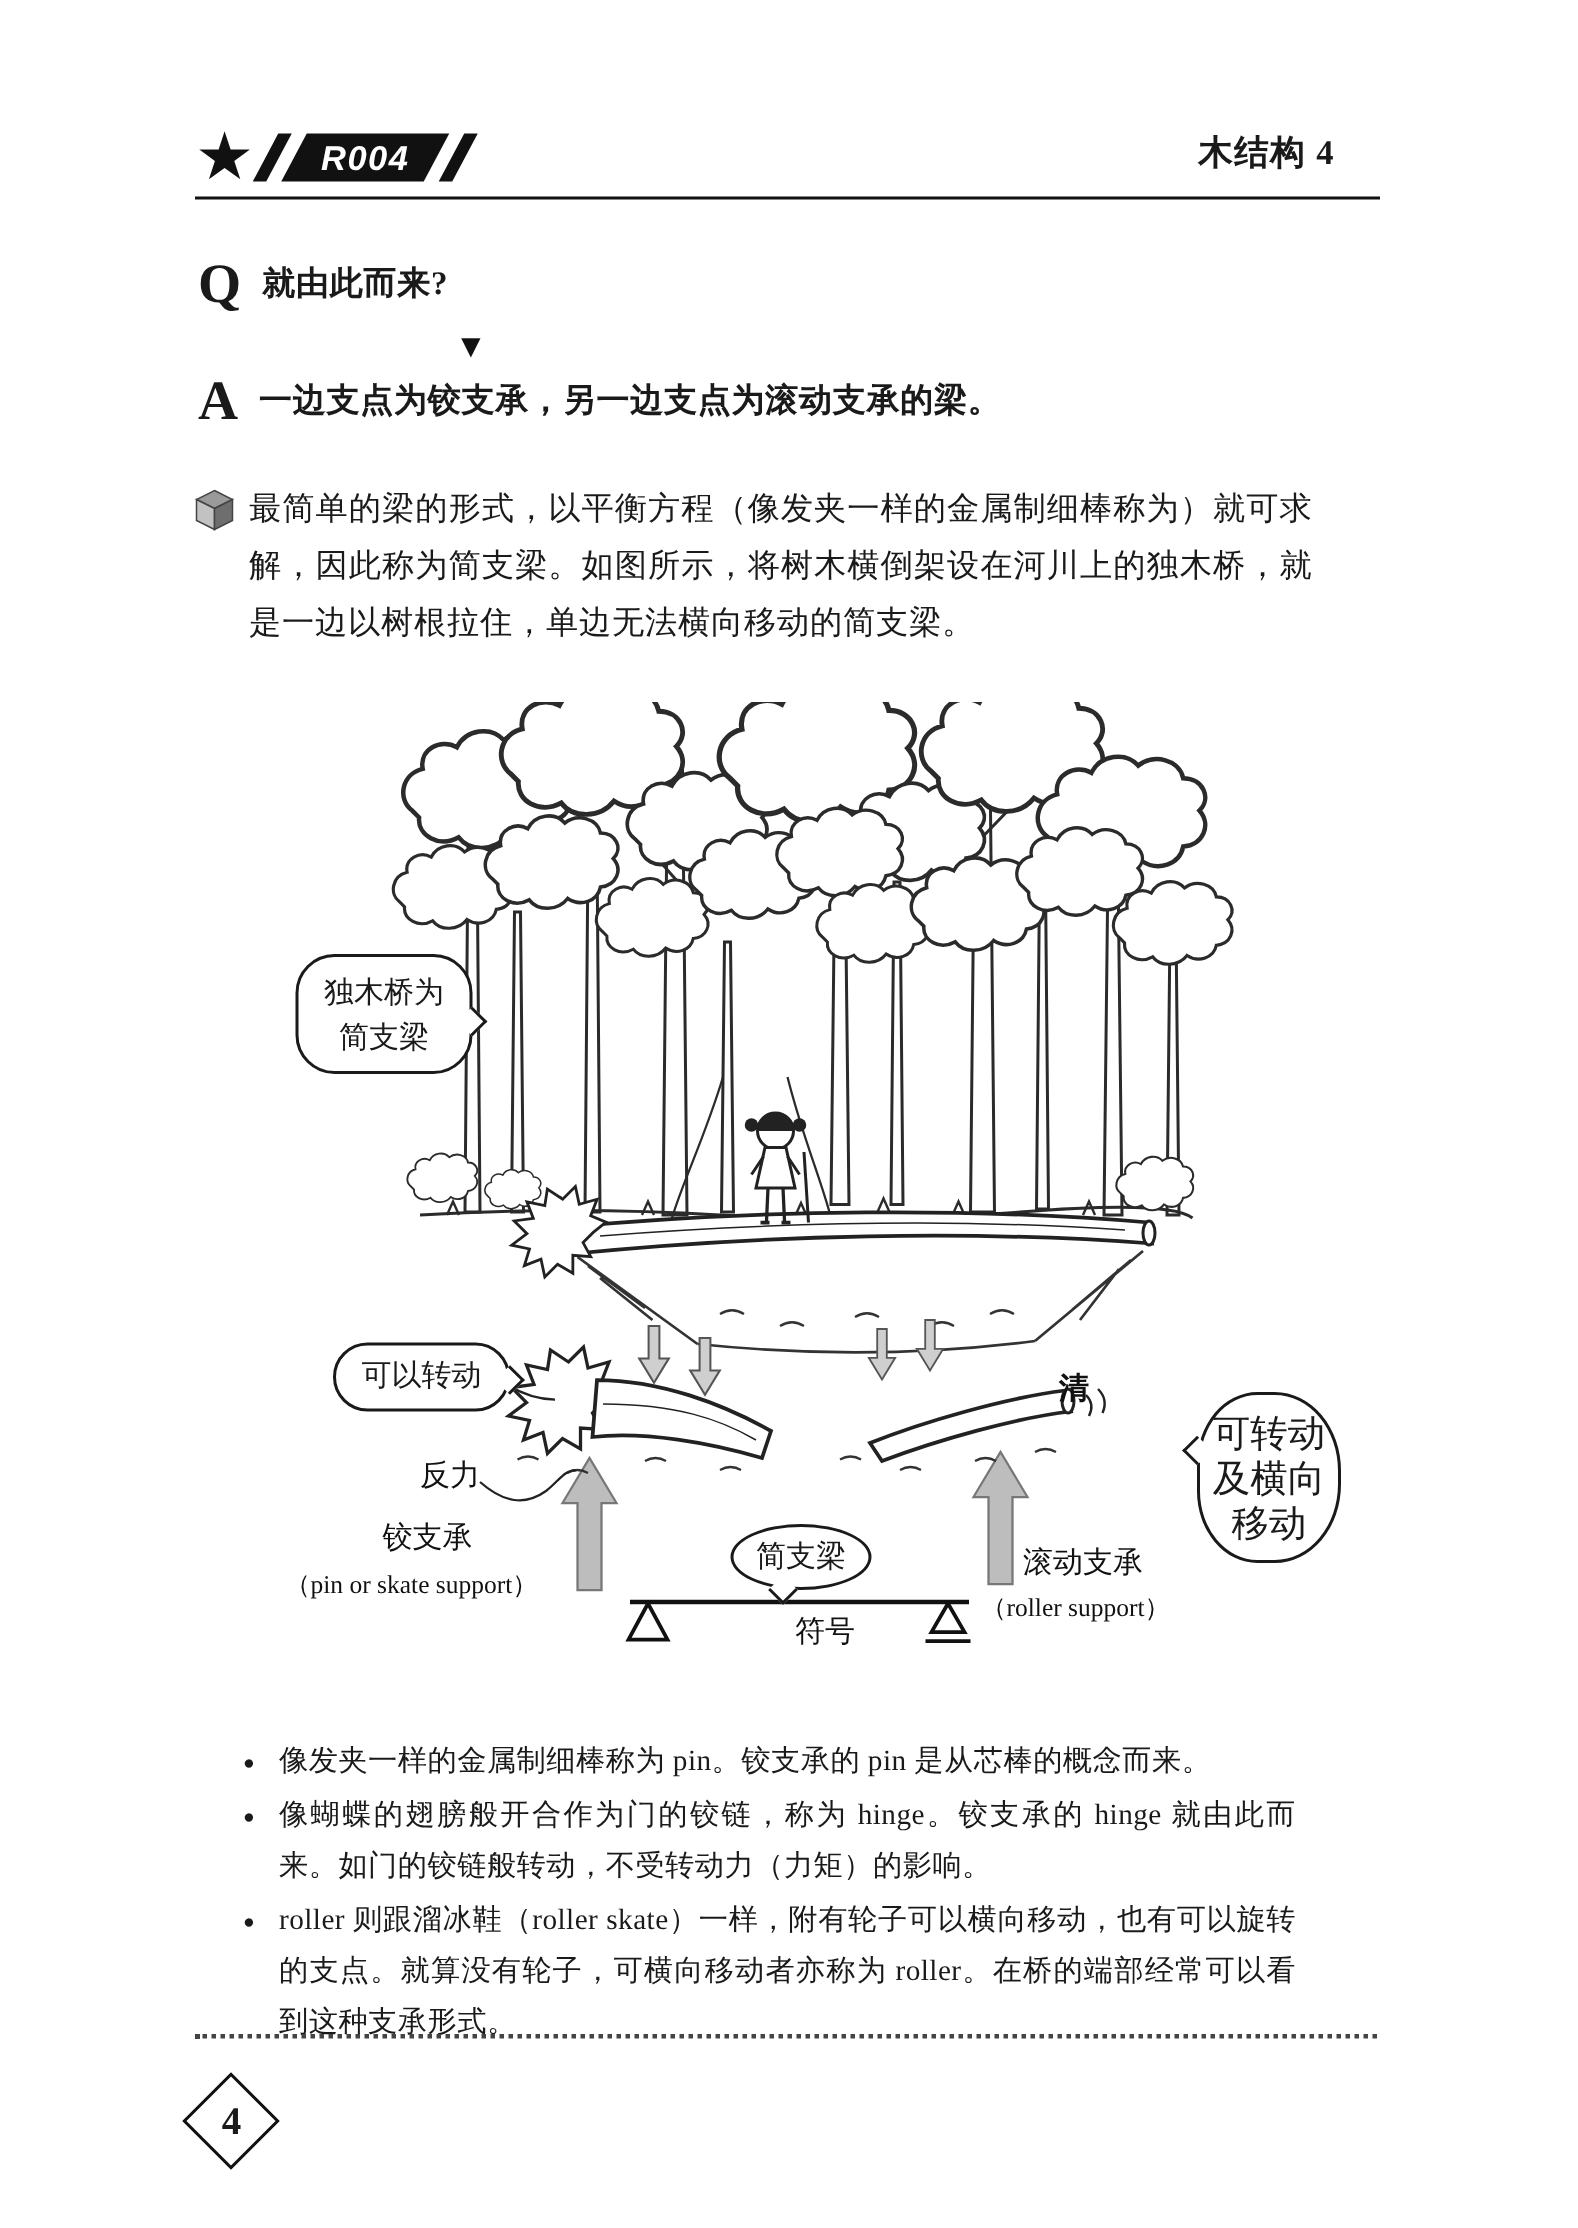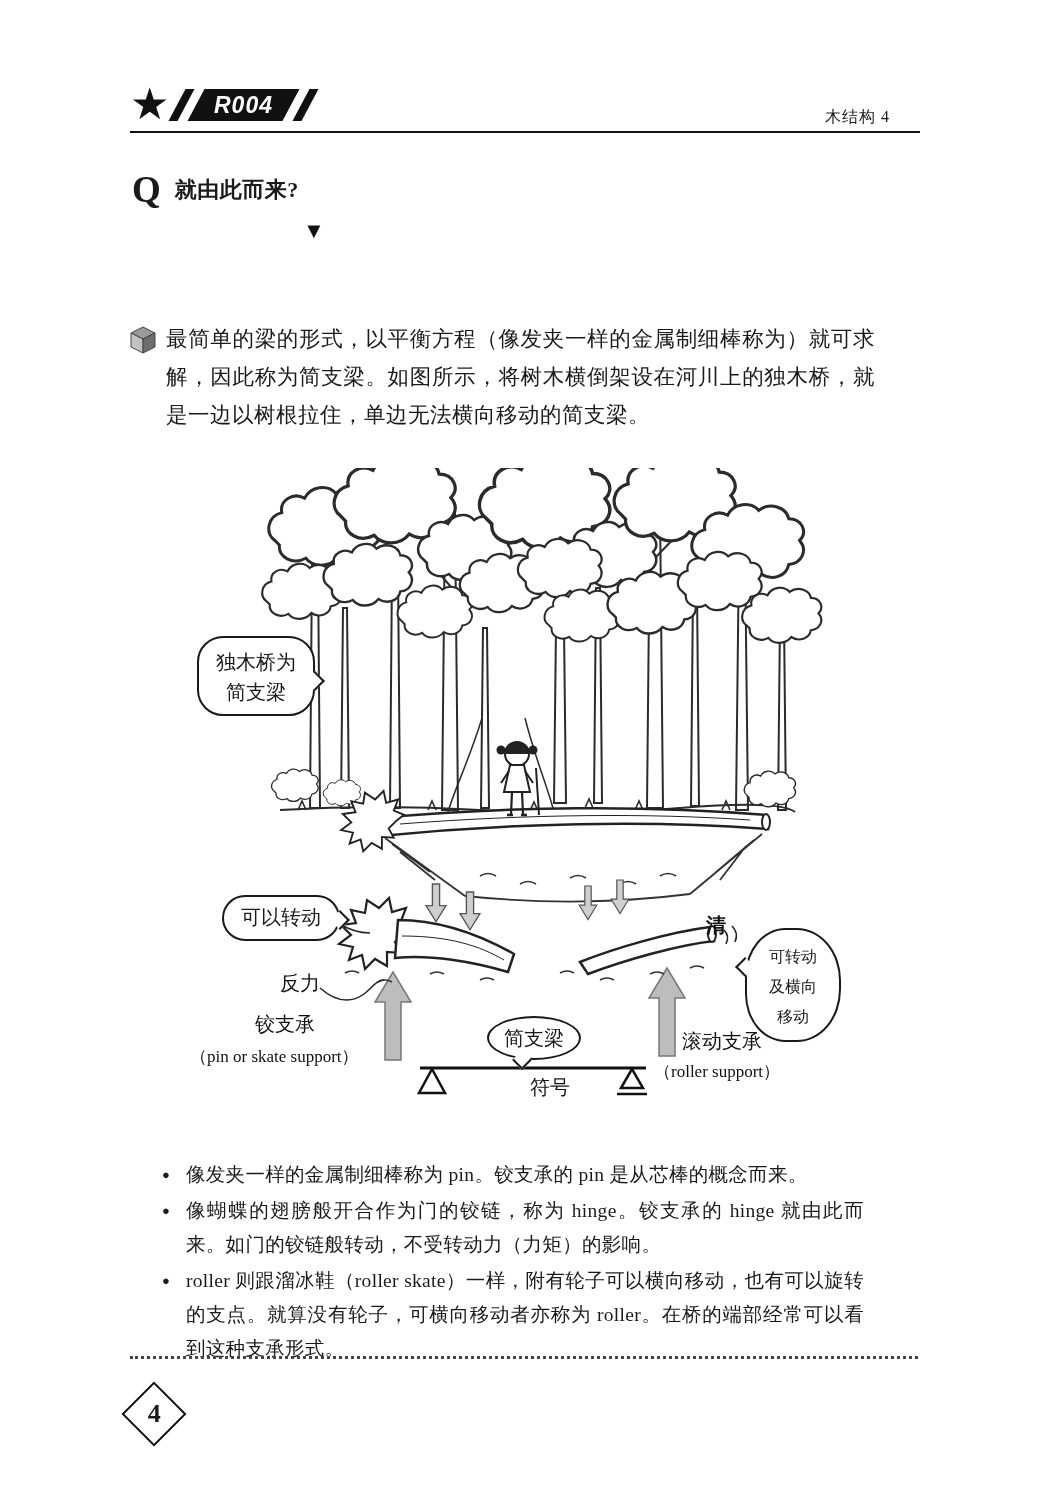--- a/index.html
+++ b/index.html
@@ -9,21 +9,21 @@
     font-family:"Liberation Serif", serif; color:#1a1a1a; overflow:hidden;
   }
 
   
   .header { position:absolute; left:130px; top:86px; width:790px; height:50px; }
   .star { font-size:44px; line-height:38px; color:#111; display:inline-block; vertical-align:top; }
   .slash { display:inline-block; width:9px; height:32px; background:#111; transform:skewX(-28deg); margin:3px 4px 0; vertical-align:top; }
   .badge { display:inline-block; background:#111; transform:skewX(-28deg); padding:1px 18px; margin:3px 2px 0; vertical-align:top; }
   .badge span { display:inline-block; transform:skewX(28deg); color:#fff; font-family:"Liberation Sans", sans-serif;
                 font-weight:bold; font-style:italic; font-size:23px; line-height:30px; letter-spacing:1px; }
-  .header-title { position:absolute; right:30px; top:21px; font-size:16px; font-weight:normal; letter-spacing:1px; }
+  .header-title { position:absolute; right:30px; top:0; font-size:23px; font-weight:bold; letter-spacing:1px; }
   .header-rule { position:absolute; left:0; top:45px; width:790px; border-top:2.5px solid #111; }
 
   
   .q-row { position:absolute; left:132px; top:168px; }
   .a-row { position:absolute; left:132px; top:246px; }
   .qa-letter { font-weight:bold; font-size:37px; vertical-align:-5px; }
   .qa-text { font-size:22px; font-weight:600; margin-left:14px; letter-spacing:0.5px; }
   .down-triangle { position:absolute; left:303px; top:218px; font-size:22px; color:#111; }
 
   
@@ -37,21 +37,21 @@
   .ill-label { position:absolute; font-size:20px; color:#111; white-space:nowrap; z-index:4; }
   .ill-label.en { font-size:17px; }
   .bubble { position:absolute; background:#fff; border:2.5px solid #1a1a1a; z-index:3; text-align:center; }
   .bubble .tail { position:absolute; width:14px; height:14px; background:#fff; z-index:4; }
   .tail.right { right:-9px; border-right:2.5px solid #1a1a1a; border-bottom:2.5px solid #1a1a1a; transform:rotate(-45deg); }
   .tail.left  { left:-9px;  border-left:2.5px solid #1a1a1a; border-top:2.5px solid #1a1a1a; transform:rotate(-45deg); }
   .tail.down  { bottom:-9px; border-right:2.5px solid #1a1a1a; border-bottom:2.5px solid #1a1a1a; transform:rotate(45deg); }
   .bubble-bridge { left:67px; top:168px; width:118px; height:80px; border-radius:26px; font-size:20px; line-height:30px; padding-top:9px; }
   .bubble-rotate { left:92px; top:427px; width:118px; height:46px; border-radius:24px; font-size:20px; line-height:41px; }
   .bubble-beam   { left:357px; top:548px; width:94px; height:44px; border-radius:50%; font-size:20px; line-height:40px; }
-  .bubble-roller { left:615px; top:460px; width:96px; height:114px; border-radius:42% 46% 46% 42%; font-size:16px; line-height:30px; padding-top:12px; }
+  .bubble-roller { left:668px; top:460px; width:96px; height:114px; border-radius:42% 46% 46% 42%; font-size:25px; line-height:30px; padding-top:12px; }
 
   
   .notes { position:absolute; left:162px; top:1158px; width:702px; }
   .note-item { display:flex; gap:10px; margin-bottom:2px; }
   .note-bullet { font-size:13px; line-height:34px; flex:0 0 14px; }
   .note-text { font-size:19.5px; line-height:34px; text-align:justify; letter-spacing:0.3px; }
 
   .dotted-divider { position:absolute; left:130px; top:1356px; width:788px; border-top:3px dotted #444; }
 
   
@@ -71,20 +71,23 @@
     <span class="slash"></span>
     <span class="header-title">木结构 4</span>
     <div class="header-rule"></div>
   </div>
 
   <div class="q-row">
     <span class="qa-letter">Q</span><span class="qa-text">就由此而来?</span>
   </div>
   <div class="down-triangle">▼</div>
 
+  <div class="a-row">
+    <span class="qa-letter">A</span><span class="qa-text">一边支点为铰支承，另一边支点为滚动支承的梁。</span>
+  </div>
 
   <div class="intro-block">
     <span class="cube-icon">
       <svg width="26" height="28" viewBox="0 0 26 28">
         <polygon points="13,1 25,7 13,13 1,7" fill="#9a9a9a" stroke="#444" stroke-width="1"></polygon>
         <polygon points="1,7 13,13 13,27 1,21" fill="#c2c2c2" stroke="#444" stroke-width="1"></polygon>
         <polygon points="25,7 13,13 13,27 25,21" fill="#6e6e6e" stroke="#444" stroke-width="1"></polygon>
       </svg>
     </span>
     <div class="intro-text">最简单的梁的形式，以平衡方程（像发夹一样的金属制细棒称为）就可求解，因此称为简支梁。如图所示，将树木横倒架设在河川上的独木桥，就是一边以树根拉住，单边无法横向移动的简支梁。</div>

